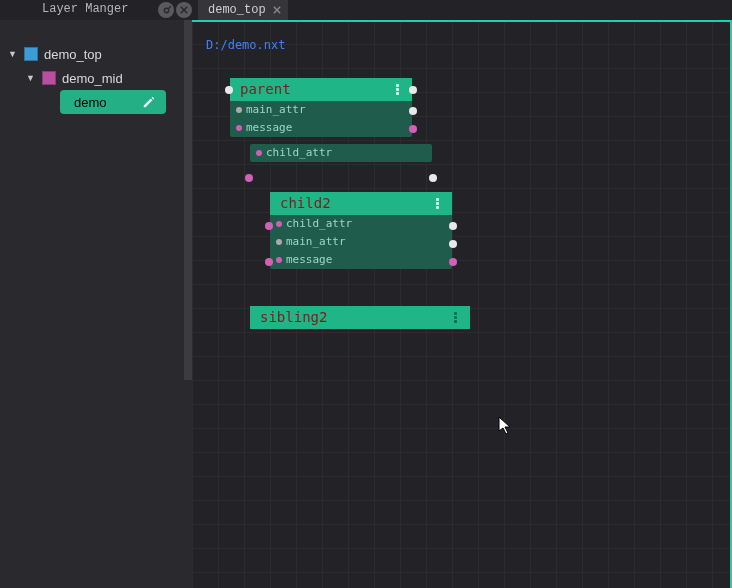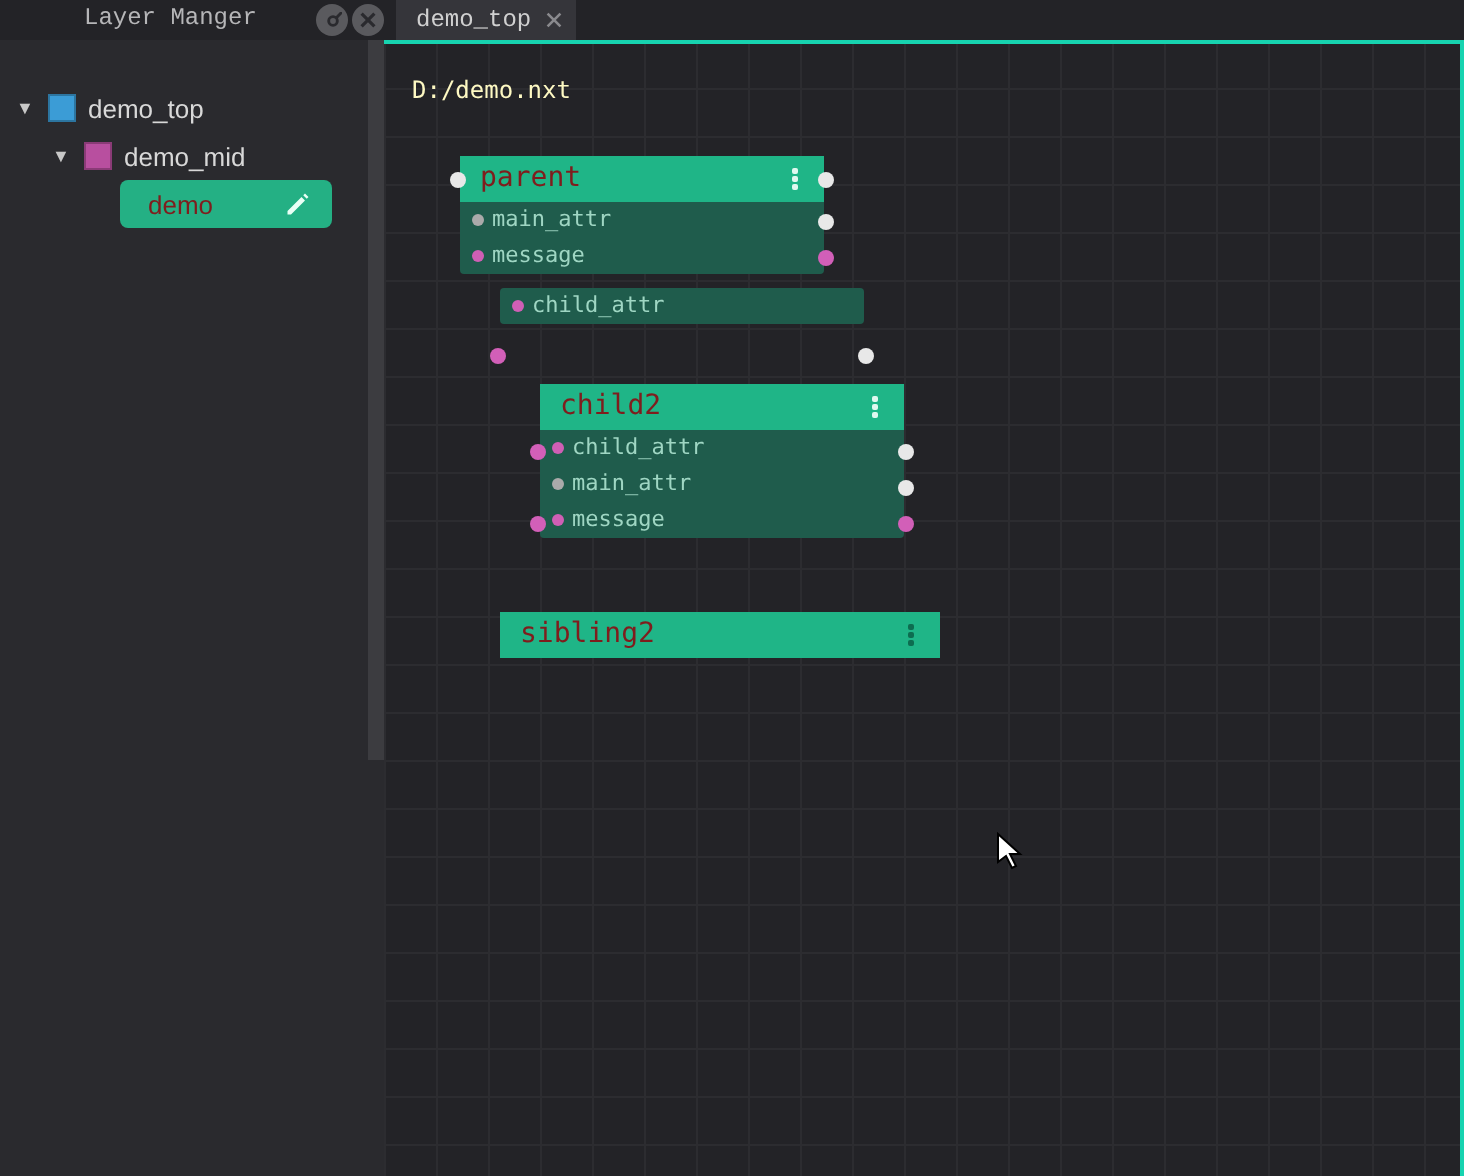--- a/index.html
+++ b/index.html
@@ -41,40 +41,40 @@
   .tree-row { display:flex; align-items:center; height:24px; gap:6px; cursor:pointer; }
   .tree-arrow { width:10px; color:#c8c8c8; font-size:9px; }
   .swatch { width:14px; height:14px; border:1px solid rgba(0,0,0,0.25); }
   .swatch.blue { background:#3b9cd6; }
   .swatch.mag  { background:#b84f9f; }
   .tree-label { font-size:13px; color:#d8d8d8; }
   .indent1 { padding-left:18px; }
   .indent2 { padding-left:52px; }
   .layer-pill {
     display:flex; align-items:center; justify-content:space-between;
-    background:#24b084; color:#7f1d1d; height:24px;
+    background:#24b084; color:#000000; height:24px;
     border-radius:4px; padding:0 8px 0 14px; font-size:13px; width:106px;
   }
   .pencil {
     width:18px; height:18px; display:flex; align-items:center; justify-content:center;
   }
   
   .canvas {
     position:absolute; left:192px; top:20px; width:540px; height:568px;
     background:#232327; overflow:hidden;
   }
   .grid {
     position:absolute; inset:0;
     background-image:
       repeating-linear-gradient(to right, #2c2c30 0 1px, transparent 1px 26px),
       repeating-linear-gradient(to bottom, #2c2c30 0 1px, transparent 1px 24px);
   }
   .hruler { position:absolute; left:0; right:0; top:0; height:2px; background:#17d3b0; }
   .vruler { position:absolute; top:0; bottom:0; right:0; width:2px; background:#17d3b0; }
-  .filepath { position:absolute; left:14px; top:18px; color:#fef9c3; font-family: Consolas, monospace; font-size:12px; }
+  .filepath { position:absolute; left:14px; top:18px; color:#3b82f6; font-family: Consolas, monospace; font-size:12px; }
   .node {
     position:absolute; background:#1f5c4c; border-radius:2px;
     font-family: Consolas, monospace;
   }
   .node-title {
     background:#1fb587; height:23px; line-height:23px; padding:0 10px;
     color:#7f1d1d; font-size:14px; display:flex; align-items:center;
     justify-content:space-between; cursor:pointer;
   }
   .node .attr {

